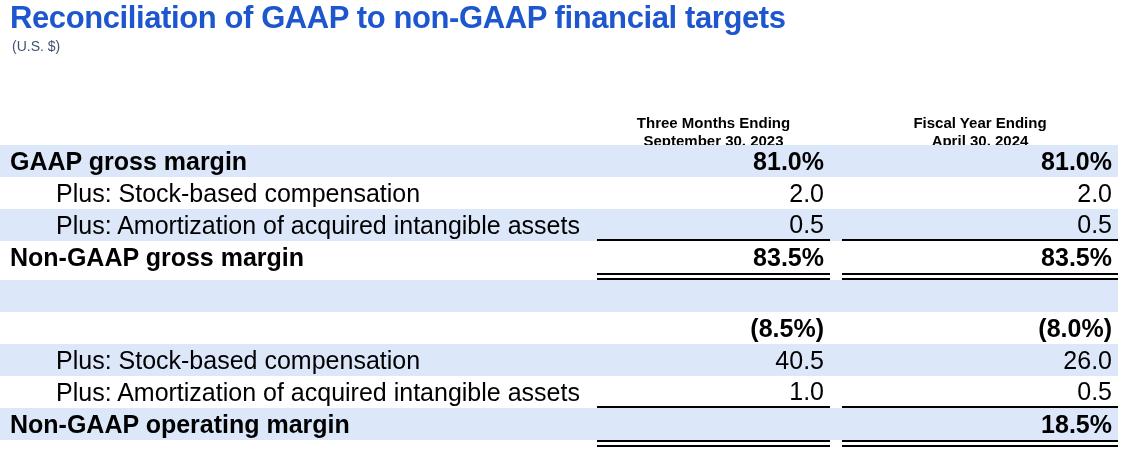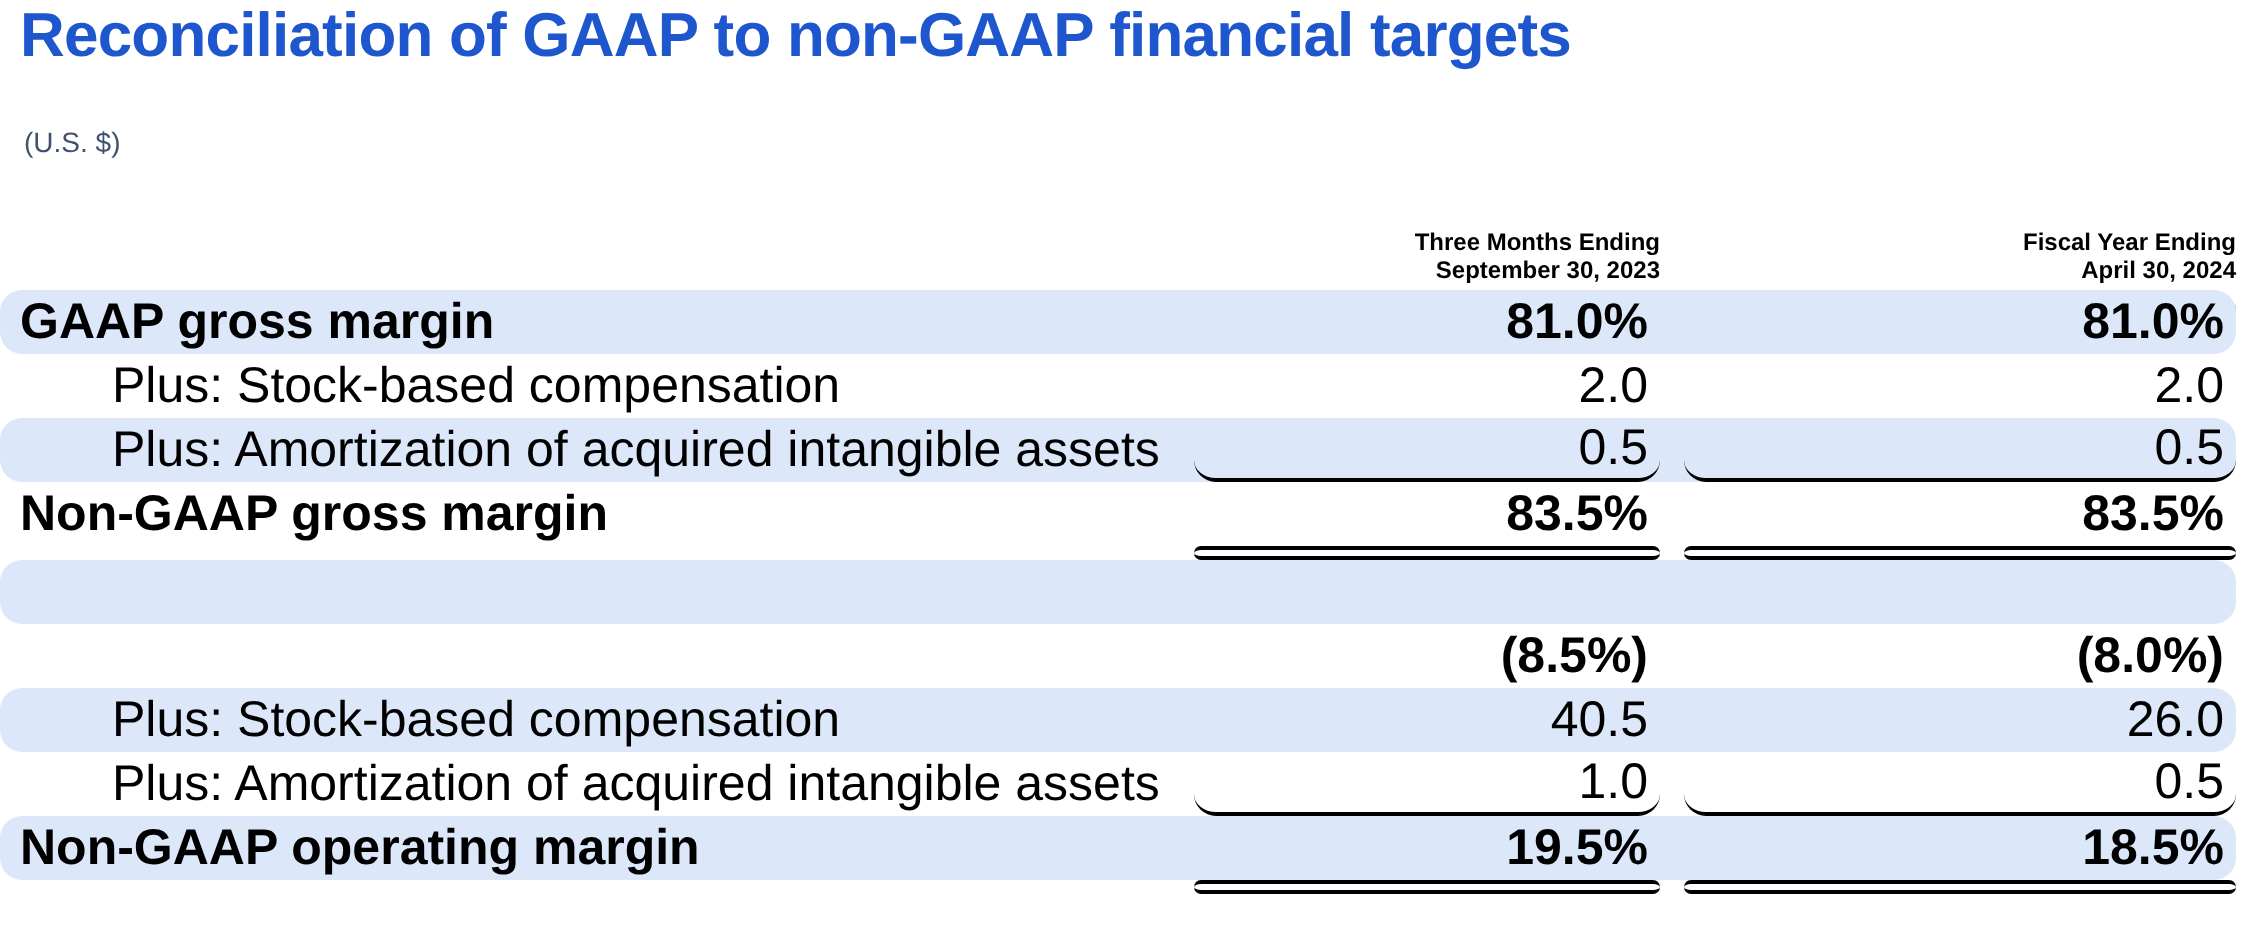--- a/index.html
+++ b/index.html
@@ -1,48 +1,48 @@
 <!DOCTYPE html>
 <html style="--title-color: #1e56ce; --subtitle-color: #42526e; --band-color: #dce7f9; --rule-color: #000000;"><head>
 <meta charset="utf-8">
 <style>
-  * { margin: 0; padding: 0; box-sizing: border-box; border-radius: 11px; }
+  * { margin: 0; padding: 0; box-sizing: border-box; }
   html, body { background: #ffffff; }
   body {
     width: 1126px; height: 464px;
     font-family: "Liberation Sans", "DejaVu Sans", sans-serif;
     color: #000;
     position: relative;
     overflow: hidden;
   }
   .page { position: relative; width: 1126px; height: 464px; background: #fff; }
 
   .title {
     position: absolute; left: 10px; top: 0px;
     font-size: 31px; font-weight: 700; letter-spacing: -0.4px;
     color: var(--title-color, #1e56ce);
     white-space: nowrap;
   }
   .subtitle {
-    position: absolute; left: 12px; top: 63px;
+    position: absolute; left: 12px; top: 38px;
     font-size: 14px; font-weight: 400;
     color: var(--subtitle-color, #42526e);
   }
 
   
   .grid-cols {
     display: grid;
     grid-template-columns: 597px 233px 12px 276px;
     width: 1118px;
   }
 
   .thead { position: absolute; left: 0; top: 96px; align-items: end; }
   .hcell {
-    text-align: right;
-    font-size: 12px; font-weight: 700; line-height: 1.2;
+    text-align: center;
+    font-size: 15px; font-weight: 700; line-height: 1.2;
     padding-bottom: 18px;
     border-bottom: 2px solid var(--rule-color, #000);
   }
   .hcell.c1 { grid-column: 2; }
   .hcell.c2 { grid-column: 4; margin-top: 18px; }
 
   .tbody { position: absolute; left: 0; top: 145px; width: 1118px; }
 
   .row { height: 32px; align-items: center; font-size: 25px; }
   .row.shaded { background: var(--band-color, #dce7f9); }
@@ -124,21 +124,20 @@
         <div class="cell-v1">40.5</div>
         <div class="cell-v2">26.0</div>
       </div>
       <div class="row grid-cols indent rule-single">
         <div class="cell-label">Plus: Amortization of acquired intangible assets</div>
         <div class="cell-v1">1.0</div>
         <div class="cell-v2">0.5</div>
       </div>
       <div class="row grid-cols shaded bold">
         <div class="cell-label">Non-GAAP operating margin</div>
-        <div class="cell-v1">19.5%</div>
         <div class="cell-v2">18.5%</div>
       </div>
       <div class="rulerow grid-cols">
         <div class="dbl c1"></div>
         <div class="dbl c2"></div>
       </div>
     </div>
 
 </div>
 

